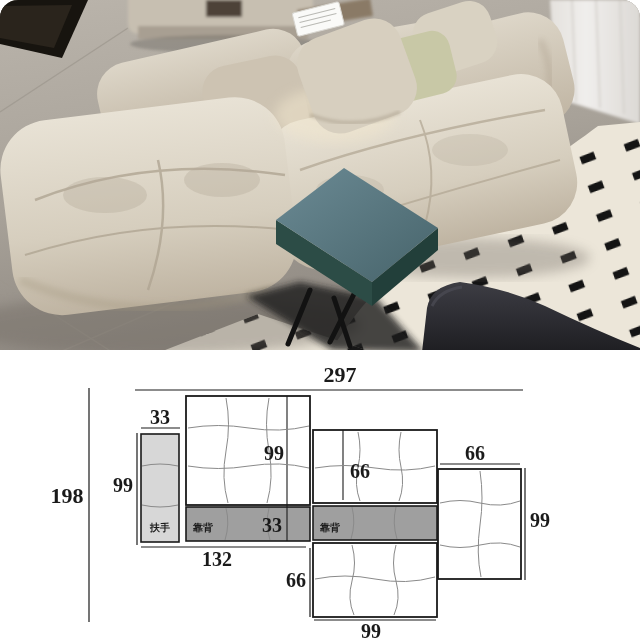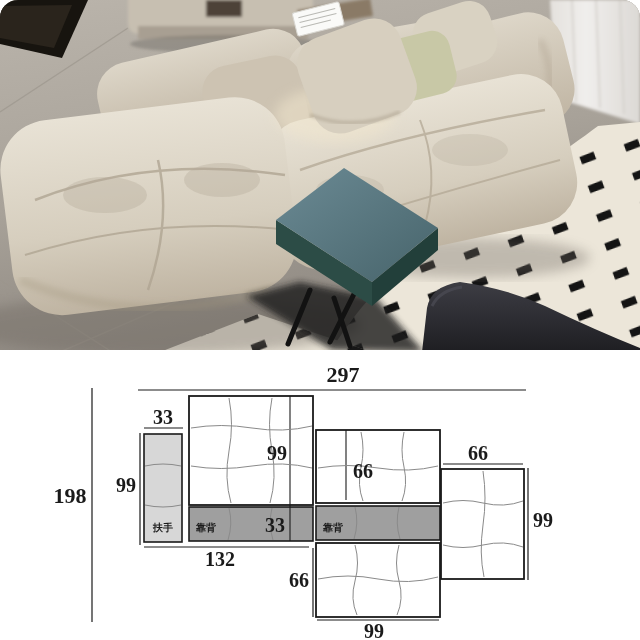--- a/index.html
+++ b/index.html
@@ -1,21 +1,21 @@
 <!DOCTYPE html>
 <html><head>
 <meta charset="utf-8">
 <style>
   html,body{margin:0;padding:0;background:#ffffff;}
   .page{position:relative;width:640px;height:640px;background:#ffffff;overflow:hidden;
         font-family:"Liberation Serif","DejaVu Serif",serif;}
   .photo-wrap{position:absolute;left:0;top:0;width:640px;height:350px;
               border-radius:18px 18px 0 0;overflow:hidden;background:#a49e95;}
   .photo-wrap svg{display:block;}
-  .diagram-wrap{position:absolute;left:16px;top:352px;width:574px;height:288px;background:#ffffff;}
+  .diagram-wrap{position:absolute;left:0;top:352px;width:574px;height:288px;background:#ffffff;padding-left:13px;}
   .dim-num{font-weight:bold;fill:#1a1a1a;font-family:"Liberation Serif","DejaVu Serif",serif;}
   .cjk{fill:#1a1a1a;font-family:"DejaVu Sans","Liberation Sans",sans-serif;font-weight:bold;}
 </style>
 </head>
 <body>
 
 <div class="page">
 
   <div class="photo-wrap">
     <svg width="640" height="350" viewBox="0 0 640 350">

